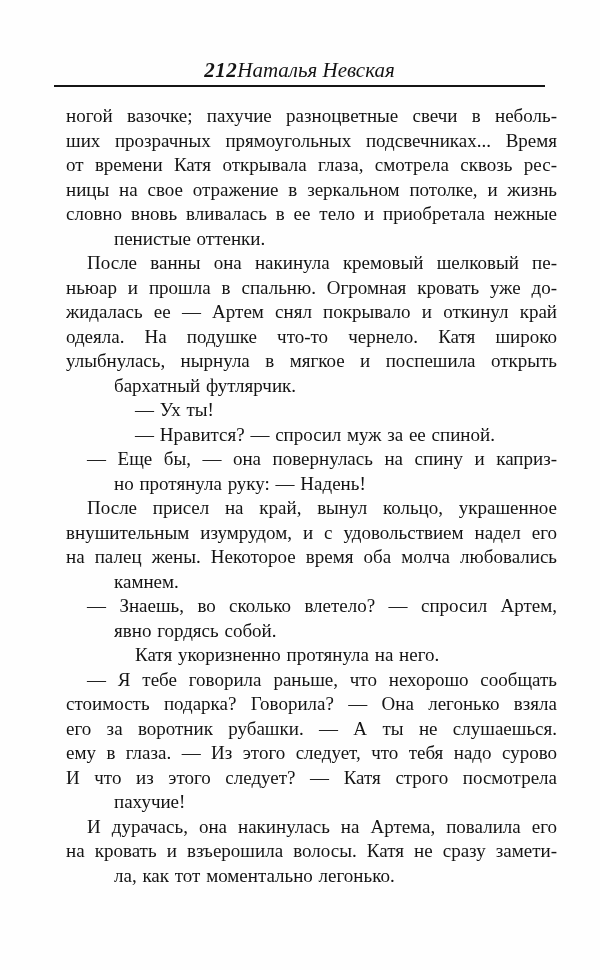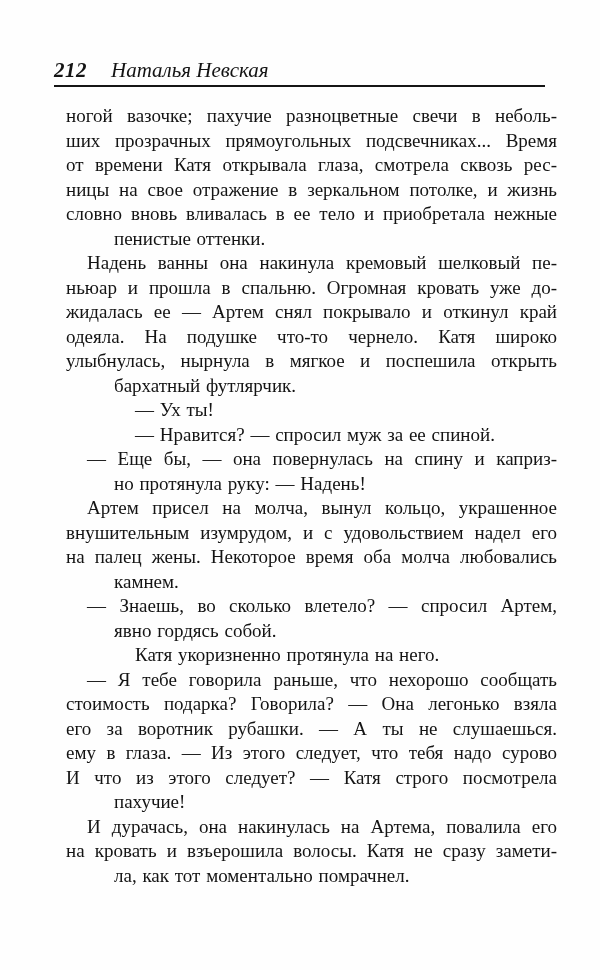--- a/index.html
+++ b/index.html
@@ -15,28 +15,27 @@
     color: #141414;
     font-family: "Liberation Serif", "DejaVu Serif", serif;
     overflow: hidden;
   }
   .header {
     position: absolute;
     left: 54px;
     top: 58px;
     width: 491px;
     display: flex;
-    justify-content: flex-start;
+    justify-content: center;
     align-items: flex-end;
     border-bottom: 2.5px solid #151515;
     padding-bottom: 3px;
     font-style: italic;
     font-size: 21px;
     line-height: 24px;
-    gap: 24px;
   }
   .pagenum {
     font-weight: 600;
     letter-spacing: 0.5px;
   }
   .author {
     font-weight: 400;
   }
   .body-text {
     position: absolute;
@@ -76,39 +75,39 @@
   <div class="body-text">
       <div class="para">
         <div class="line">ногой вазочке; пахучие разноцветные свечи в неболь-</div>
         <div class="line">ших прозрачных прямоугольных подсвечниках... Время</div>
         <div class="line">от времени Катя открывала глаза, смотрела сквозь рес-</div>
         <div class="line">ницы на свое отражение в зеркальном потолке, и жизнь</div>
         <div class="line">словно вновь вливалась в ее тело и приобретала нежные</div>
         <div class="line last">пенистые оттенки.</div>
       </div>
       <div class="para">
-        <div class="line indent">Надень ванны она накинула кремовый шелковый пе-</div>
+        <div class="line indent">После ванны она накинула кремовый шелковый пе-</div>
         <div class="line">ньюар и прошла в спальню. Огромная кровать уже до-</div>
         <div class="line">жидалась ее — Артем снял покрывало и откинул край</div>
         <div class="line">одеяла. На подушке что-то чернело. Катя широко</div>
         <div class="line">улыбнулась, нырнула в мягкое и поспешила открыть</div>
         <div class="line last">бархатный футлярчик.</div>
       </div>
       <div class="para">
         <div class="line indent last">— Ух ты!</div>
       </div>
       <div class="para">
         <div class="line indent last">— Нравится? — спросил муж за ее спиной.</div>
       </div>
       <div class="para">
         <div class="line indent">— Еще бы, — она повернулась на спину и каприз-</div>
         <div class="line last">но протянула руку: — Надень!</div>
       </div>
       <div class="para">
-        <div class="line indent">Артем присел на молча, вынул кольцо, украшенное</div>
+        <div class="line indent">После присел на край, вынул кольцо, украшенное</div>
         <div class="line">внушительным изумрудом, и с удовольствием надел его</div>
         <div class="line">на палец жены. Некоторое время оба молча любовались</div>
         <div class="line last">камнем.</div>
       </div>
       <div class="para">
         <div class="line indent">— Знаешь, во сколько влетело? — спросил Артем,</div>
         <div class="line last">явно гордясь собой.</div>
       </div>
       <div class="para">
         <div class="line indent last">Катя укоризненно протянула на него.</div>
@@ -117,16 +116,16 @@
         <div class="line indent">— Я тебе говорила раньше, что нехорошо сообщать</div>
         <div class="line">стоимость подарка? Говорила? — Она легонько взяла</div>
         <div class="line">его за воротник рубашки. — А ты не слушаешься.</div>
         <div class="line">ему в глаза. — Из этого следует, что тебя надо сурово</div>
         <div class="line">И что из этого следует? — Катя строго посмотрела</div>
         <div class="line last">пахучие!</div>
       </div>
       <div class="para">
         <div class="line indent">И дурачась, она накинулась на Артема, повалила его</div>
         <div class="line">на кровать и взъерошила волосы. Катя не сразу замети-</div>
-        <div class="line last">ла, как тот моментально помрачнел.</div>
+        <div class="line last">ла, как тот моментально легонько.</div>
       </div>
     </div>
 </div>
 
 </body></html>

